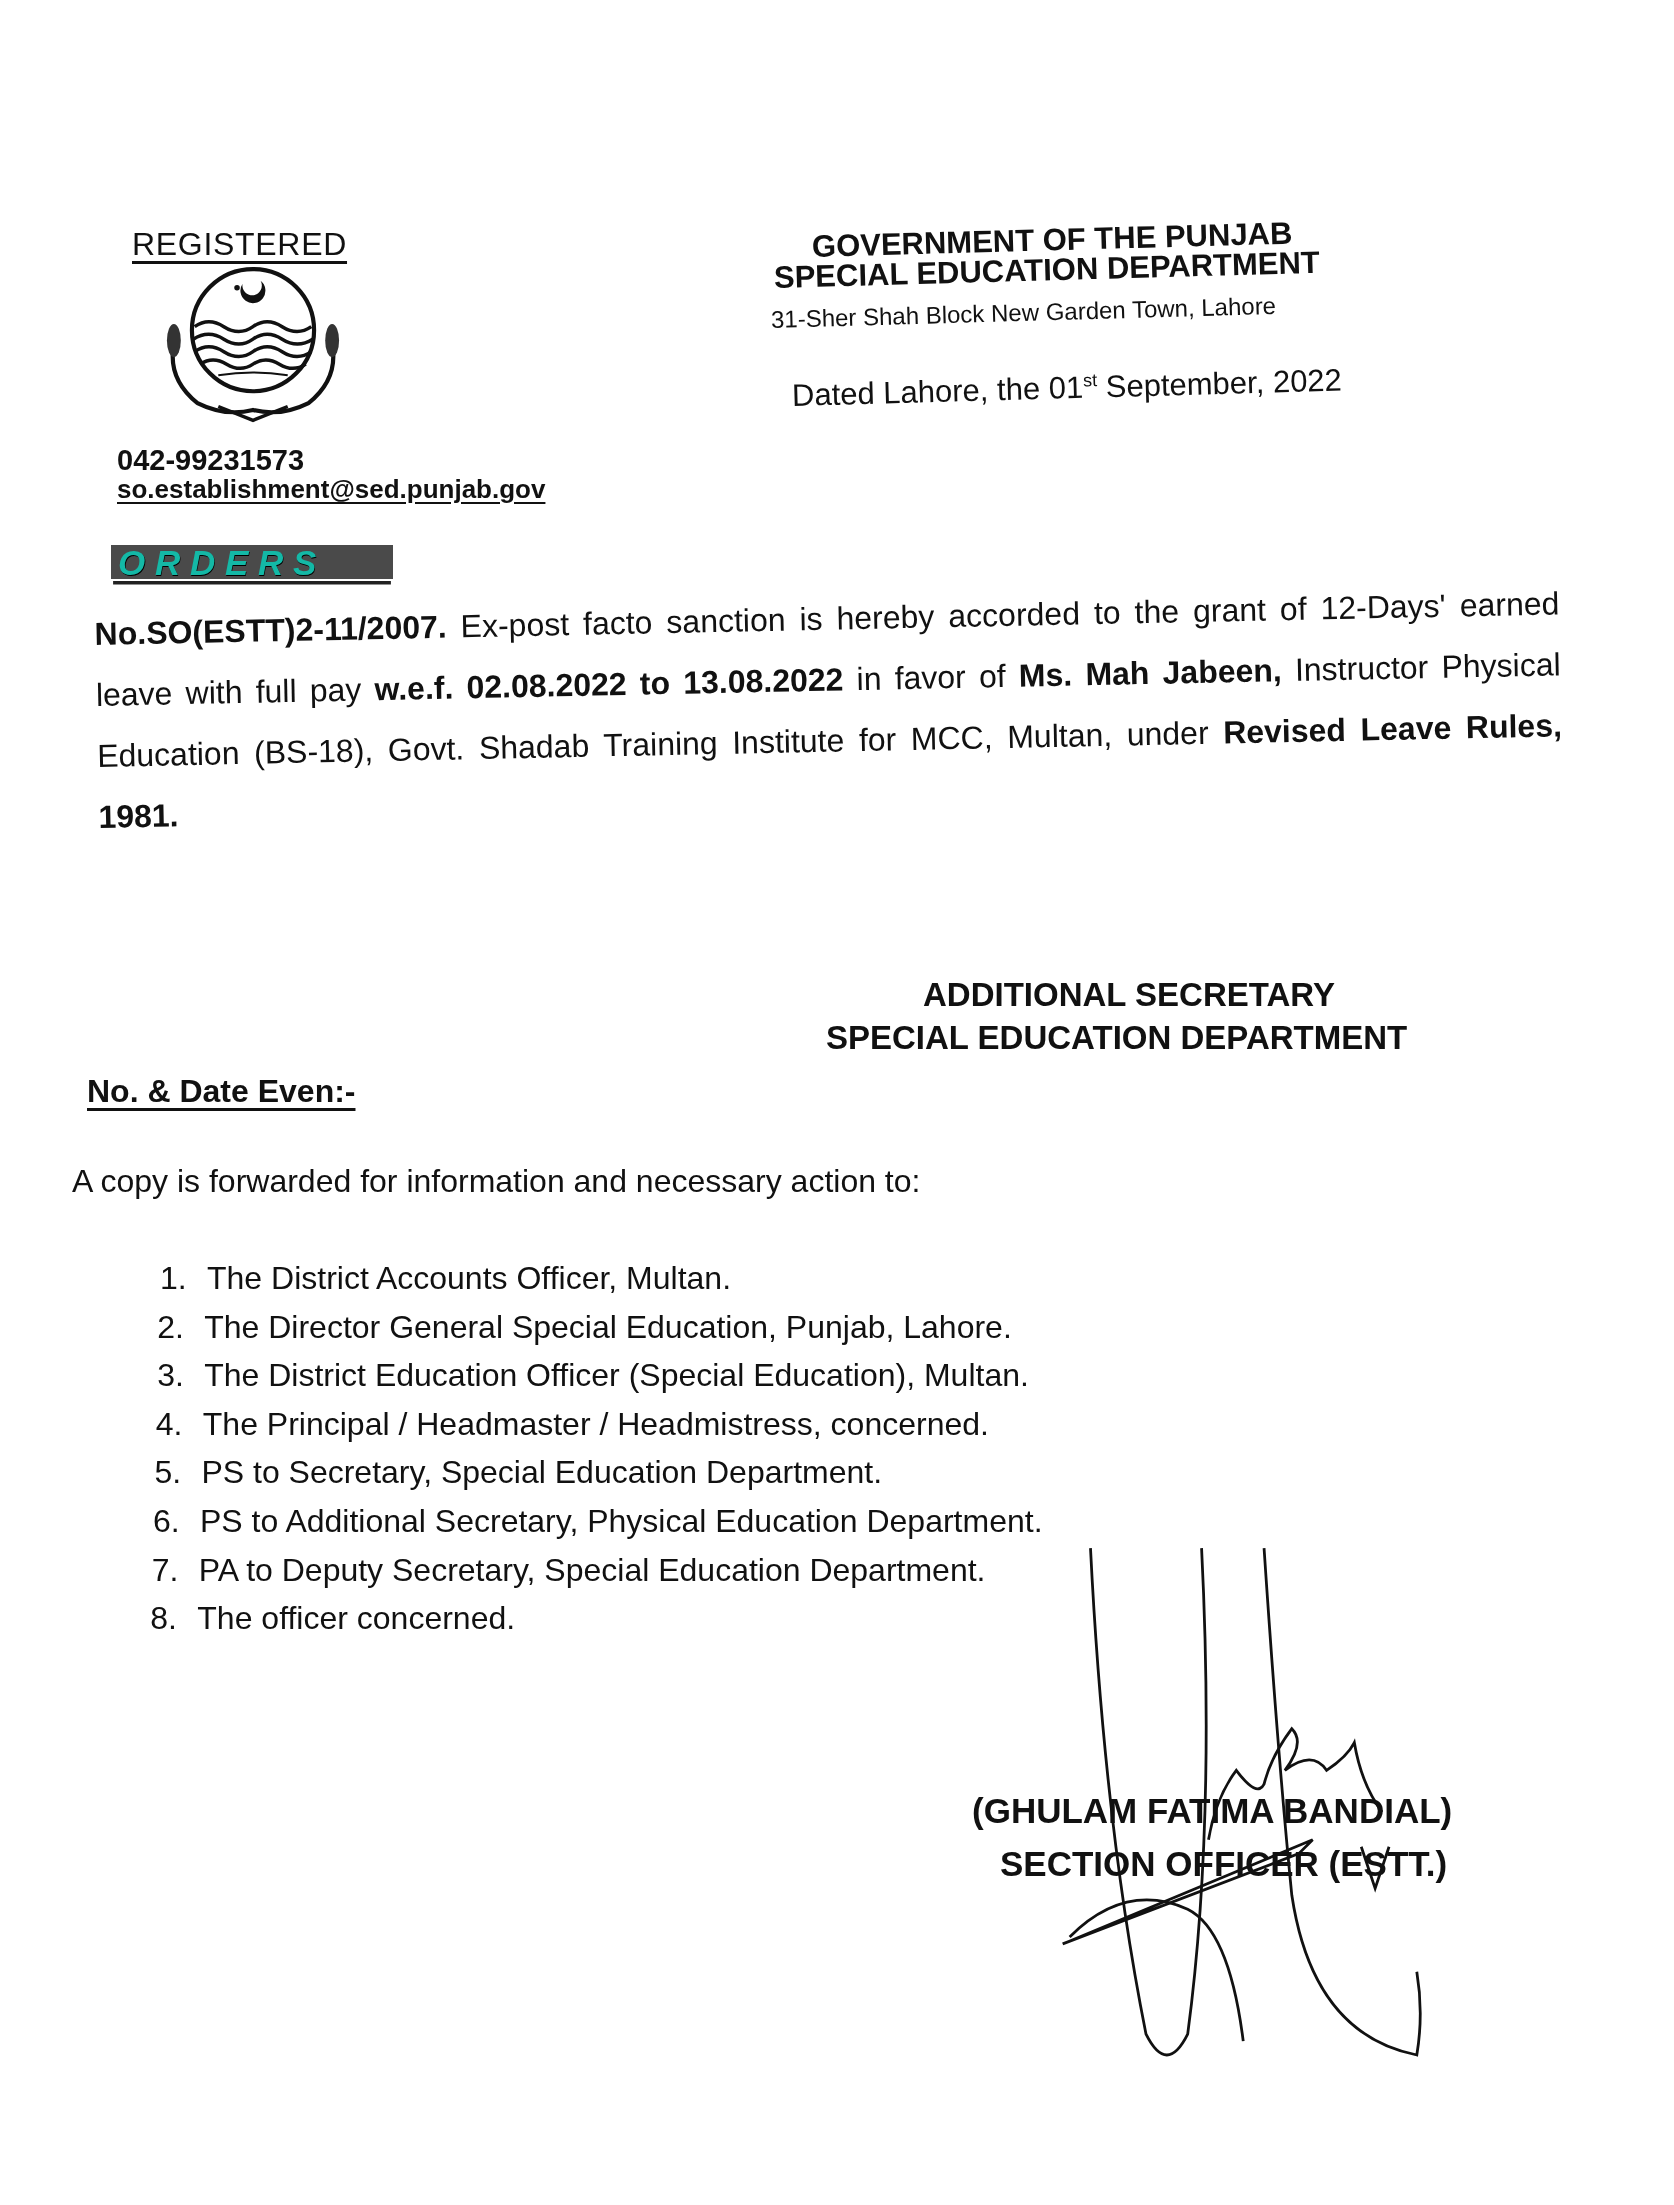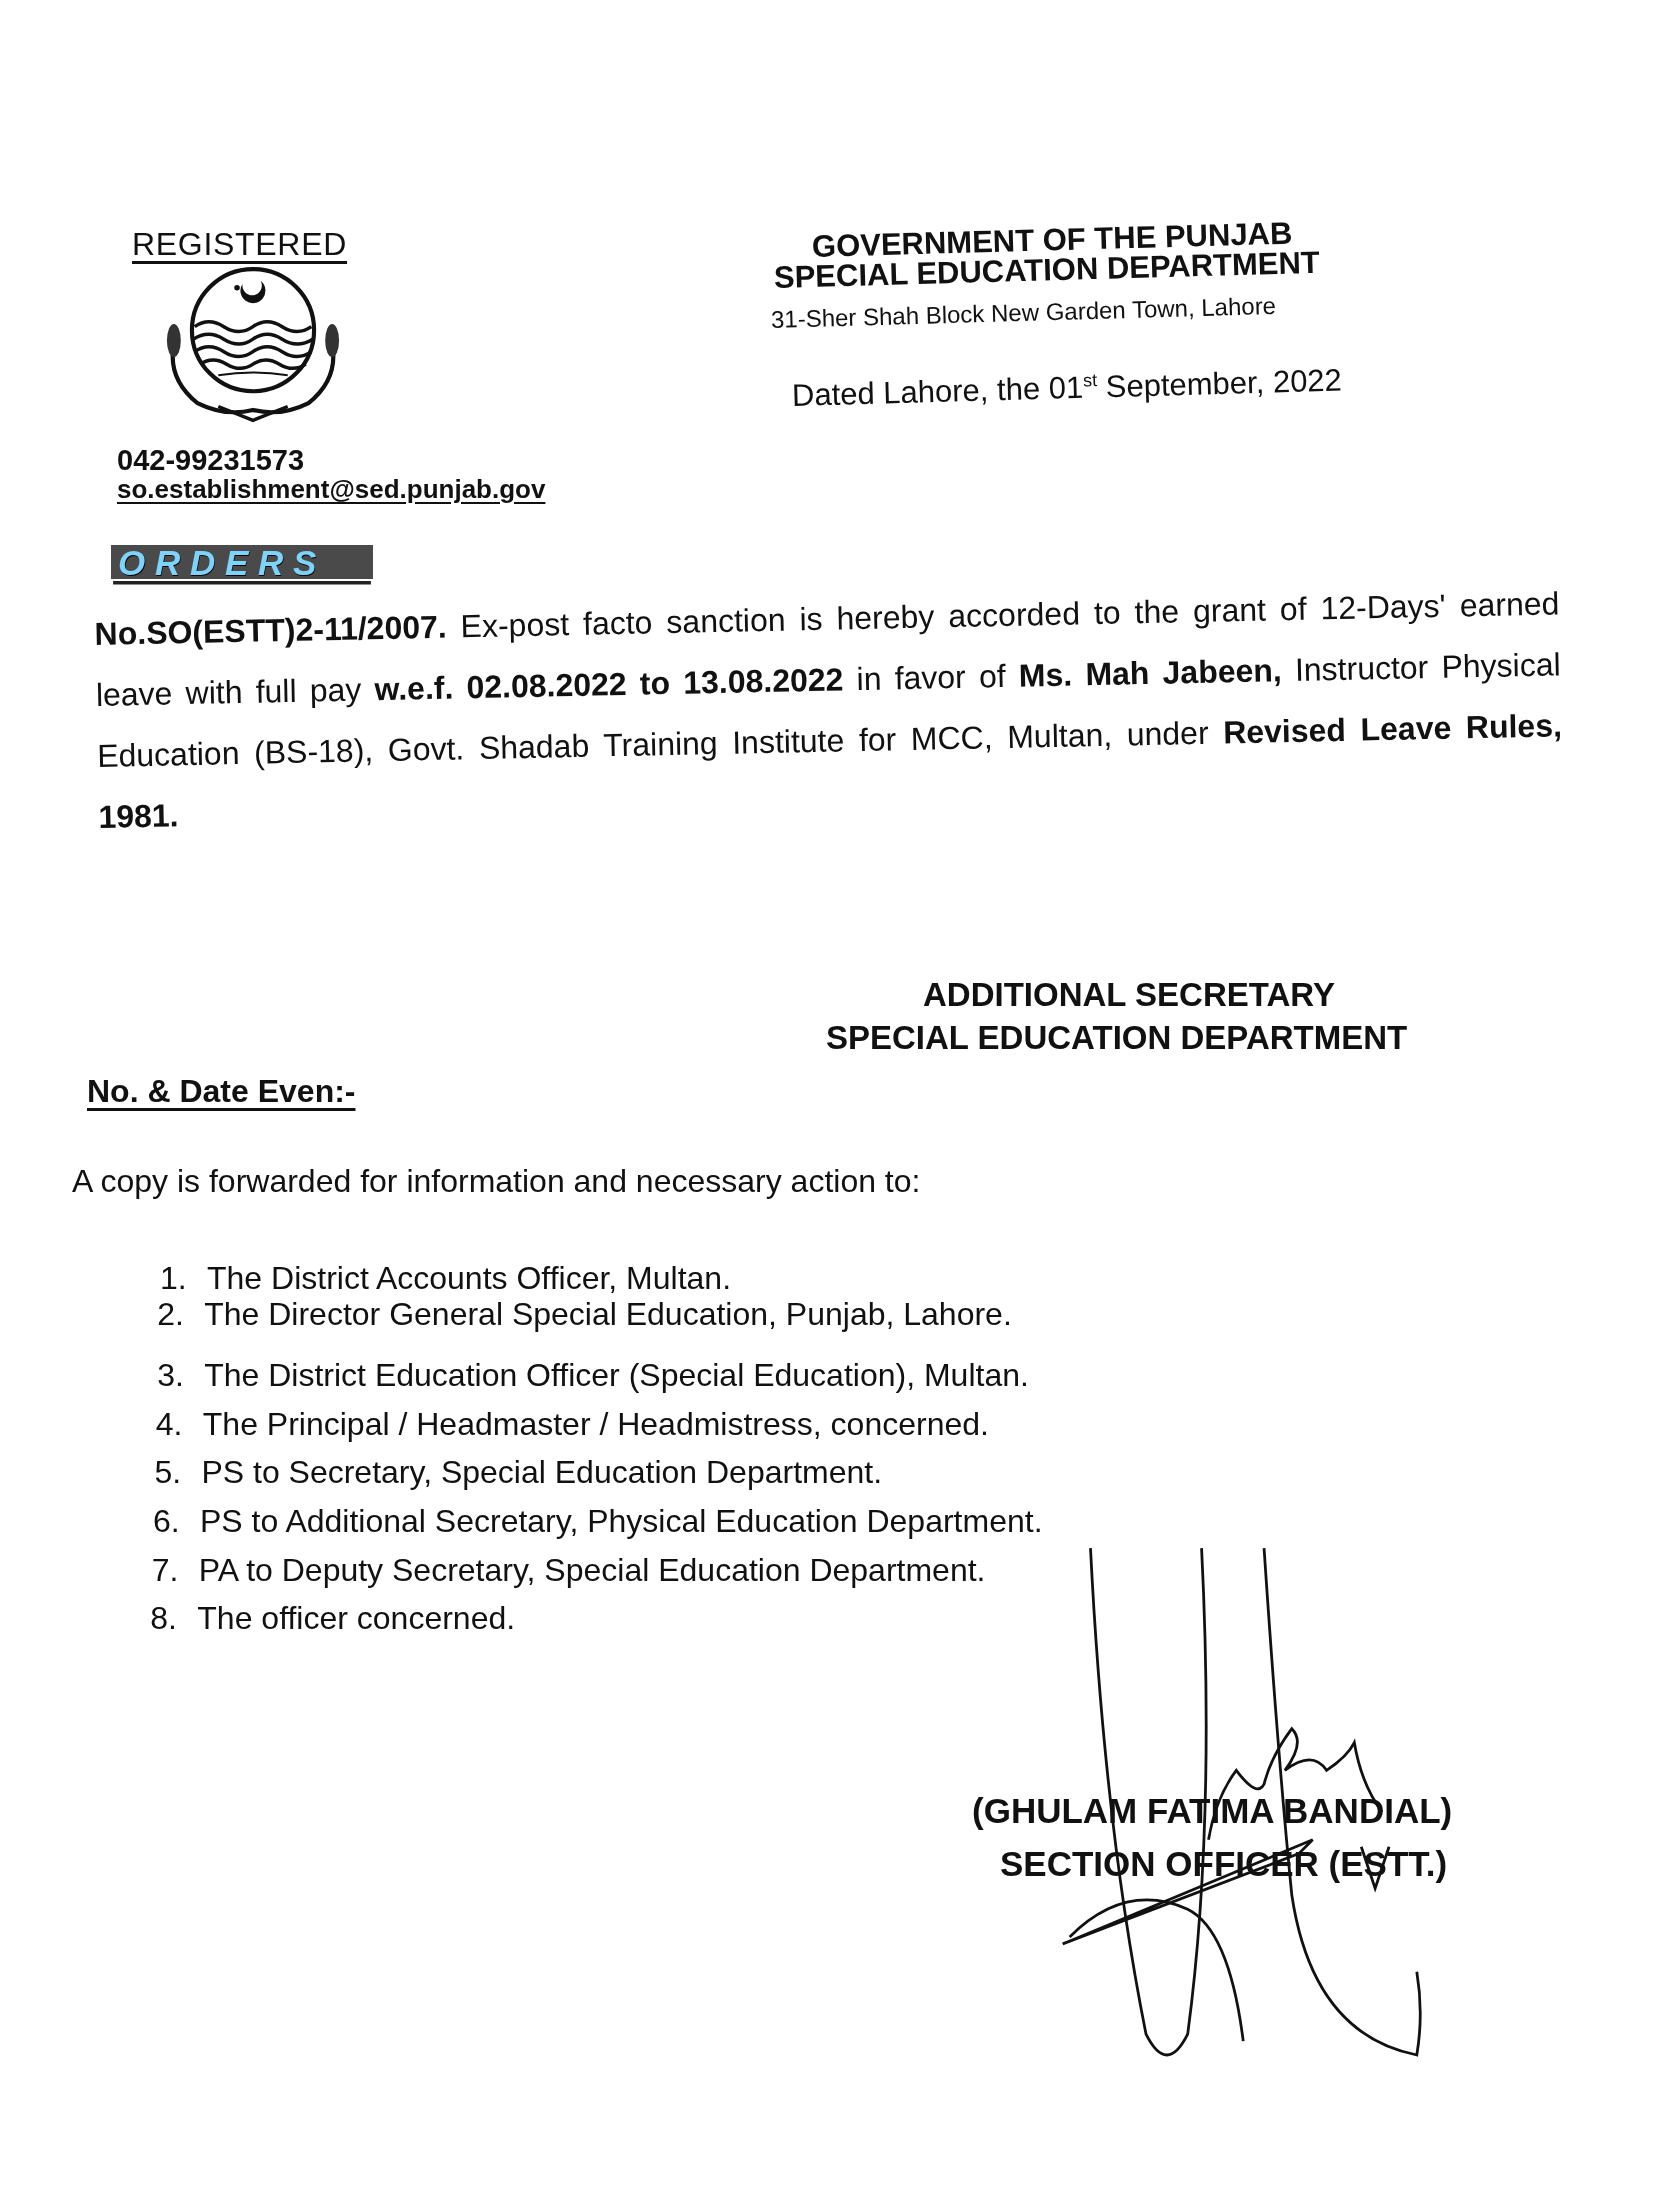--- a/index.html
+++ b/index.html
@@ -3,21 +3,21 @@
 <meta charset="utf-8">
 <style>
   html, body { margin:0; padding:0; background:#ffffff; }
   body { width:1675px; height:2205px; position:relative; overflow:hidden;
          font-family:"Liberation Sans", sans-serif; color:#111; }
   .abs { position:absolute; white-space:nowrap; }
   .registered { left:132px; top:206px; font-size:32px; text-decoration:underline; text-underline-offset:5.6px; letter-spacing:0.7px;margin-top:20px; }
   .logo { left:135px; top:264px; width:236px; height:167px; }
   .phone { left:117px; top:437px; font-size:29px; font-weight:bold;margin-top:7px; }
   .email { left:117px; top:474px; font-size:26px; font-weight:bold; text-decoration:underline; text-underline-offset:4.2px; }
-  .orders { left:111px; top:545px; width:262px; height:36px; background:#4a4a4a; color:#7dd3fc;
+  .orders { left:111px; top:545px; width:282px; height:36px; background:#4a4a4a; color:#14b8a6;
             font-size:35px; font-weight:bold; font-style:italic; letter-spacing:9.7px;
             line-height:36px; padding-left:7px; box-sizing:border-box;
             text-shadow:0.7px 0.7px 0 #000; border-bottom:2.8px solid #fff; box-shadow:0 5.6px 0 -2.1px #222; }
   .hdr { transform:rotate(-1.6deg); transform-origin:left center; }
   .gov1 { left:812px; top:229px; font-size:31px; font-weight:bold; }
   .gov2 { left:774px; top:260px; font-size:31px; font-weight:bold; }
   .addr { left:771px; top:306px; font-size:24px; }
   .dated { left:792px; top:378px; font-size:31px; }
   .dated sup { font-size:18px; vertical-align:super; }
   .para { left:94px; top:604px; width:1465px; font-size:32px; line-height:61px;
@@ -66,21 +66,21 @@
 <div class="abs para"><b>No.SO(ESTT)2-11/2007.</b><span> Ex-post facto sanction is hereby accorded to the grant of 12-Days' earned leave with full pay </span><b>w.e.f. 02.08.2022 to 13.08.2022</b><span> in favor of </span><b>Ms. Mah Jabeen,</b><span> Instructor Physical Education (BS-18), Govt. Shadab Training Institute for MCC, Multan, under </span><b>Revised Leave Rules, 1981.</b></div>
 
 <div class="abs sig1">ADDITIONAL SECRETARY</div>
 <div class="abs sig2">SPECIAL EDUCATION DEPARTMENT</div>
 
 <div class="abs even">No. &amp; Date Even:-</div>
 <div class="abs copy">A copy is forwarded for information and necessary action to:</div>
 
 <div class="abs list">
   <div class="item" style="top:0px"><span class="num">1.</span><span>The District Accounts Officer, Multan.</span></div>
-  <div class="item" style="top:36px;left:-2.8px"><span class="num">2.</span><span>The Director General Special Education, Punjab, Lahore.</span></div>
+  <div class="item" style="top:49px;left:-2.8px"><span class="num">2.</span><span>The Director General Special Education, Punjab, Lahore.</span></div>
   <div class="item" style="top:97px;left:-2.8px"><span class="num">3.</span><span>The District Education Officer (Special Education), Multan.</span></div>
   <div class="item" style="top:146px;left:-4.2px"><span class="num">4.</span><span>The Principal / Headmaster / Headmistress, concerned.</span></div>
   <div class="item" style="top:194px;left:-5.6px"><span class="num">5.</span><span>PS to Secretary, Special Education Department.</span></div>
   <div class="item" style="top:243px;left:-7px"><span class="num">6.</span><span>PS to Additional Secretary, Physical Education Department.</span></div>
   <div class="item" style="top:292px;left:-8.3px"><span class="num">7.</span><span>PA to Deputy Secretary, Special Education Department.</span></div>
   <div class="item" style="top:340px;left:-9.7px"><span class="num">8.</span><span>The officer concerned.</span></div>
 </div>
 
 <svg class="abs signature" viewBox="0 0 700 760">
   <g fill="none" stroke="#111" stroke-width="4">

